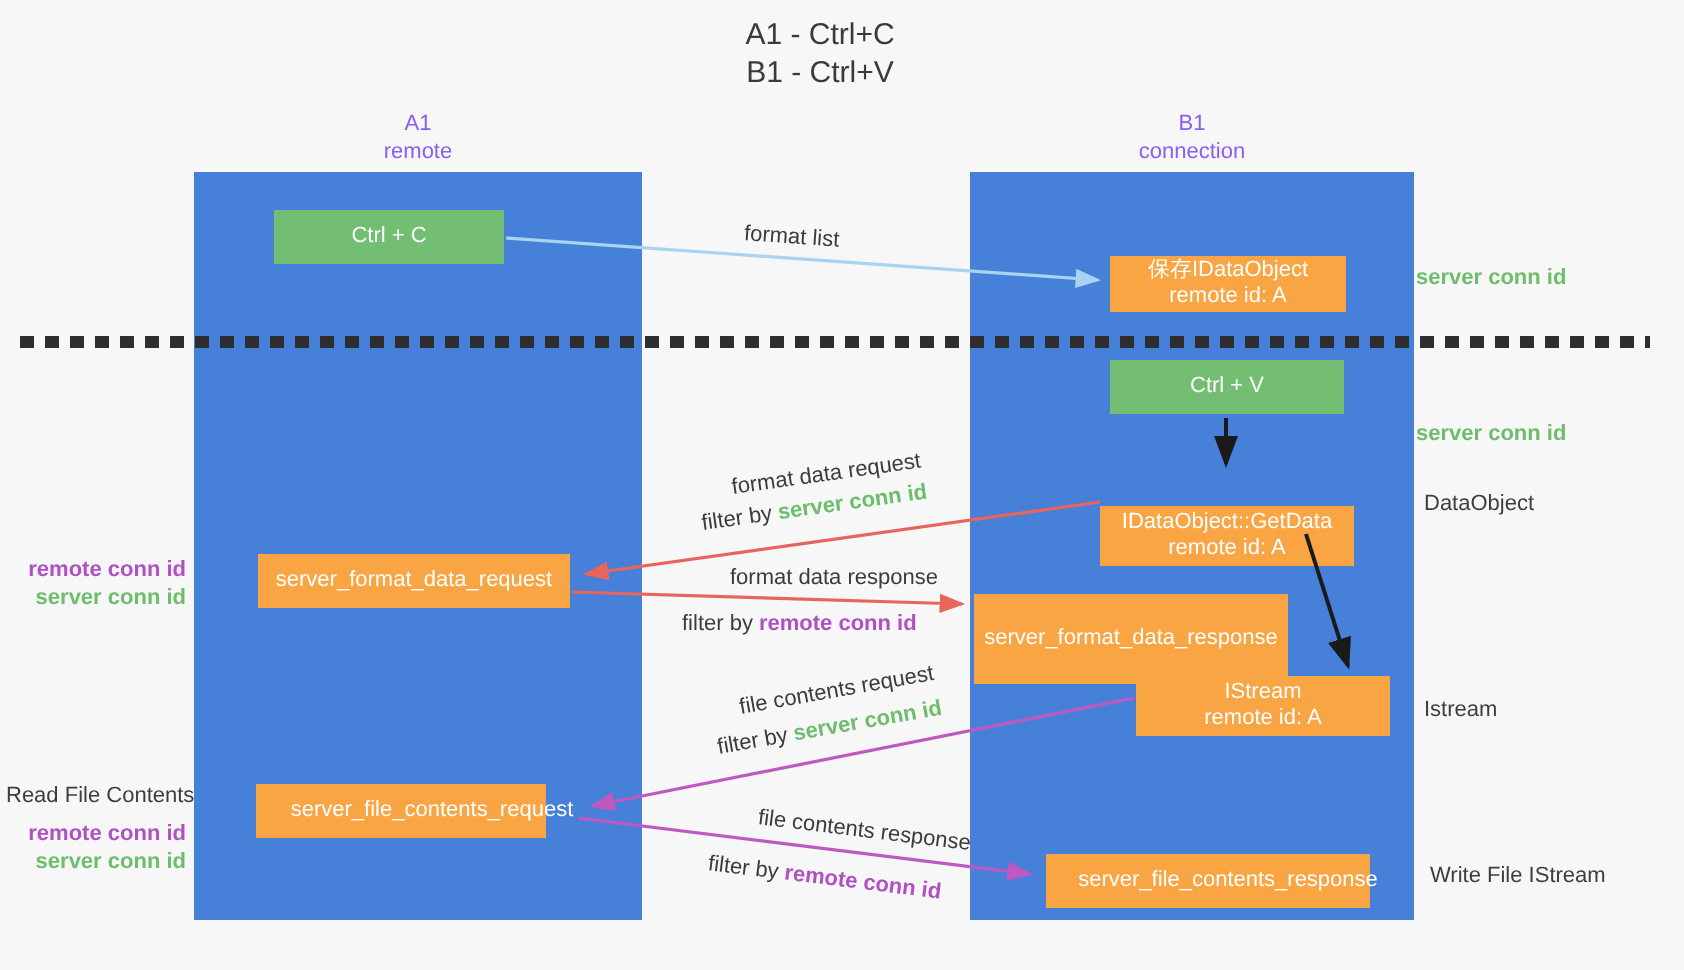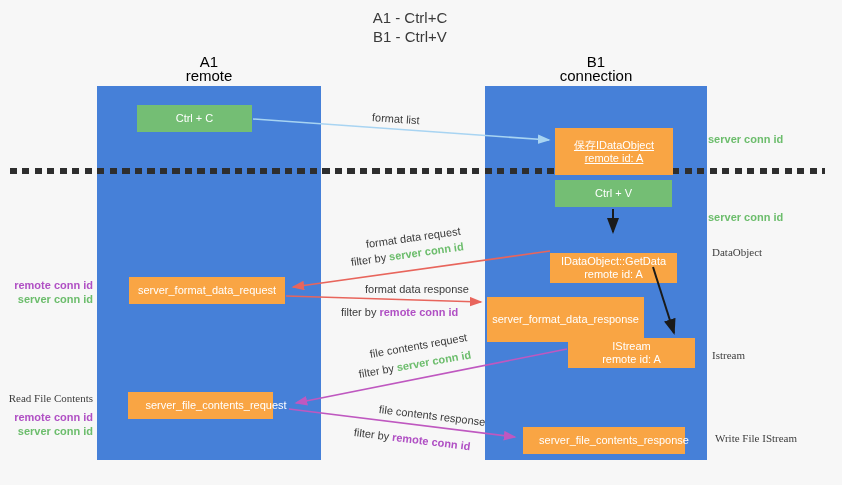--- a/index.html
+++ b/index.html
@@ -8,42 +8,42 @@
     background:#f7f7f7;
     font-family:"Liberation Sans","DejaVu Sans",sans-serif;
     color:#3b3b3b;
   }
   .abs{position:absolute;}
   .title{
     left:0;top:8px;width:820px;text-align:center;
     font-size:15px;line-height:19px;color:#3a3a3a;
   }
   .colhead{
-    text-align:center;font-size:15px;line-height:14px;color:#000000;
+    text-align:center;font-size:11px;line-height:14px;color:#8b5cf6;
   }
   .lane{background:#4680d8;}
   .node{
     display:flex;flex-direction:column;justify-content:center;align-items:center;
     color:#ffffff;font-size:11px;line-height:13px;text-align:center;
     box-sizing:border-box;
   }
   .green{background:#74be74;}
   .orange{background:#f9a544;}
   .divider{
     left:10px;top:168px;width:815px;height:6px;
     background:repeating-linear-gradient(to right,#2e2e2e 0 7px,transparent 7px 12.5px);
   }
   .elabel{font-size:11px;line-height:13px;color:#3b3b3b;white-space:nowrap;transform-origin:left center;}
   .rotm8{transform:rotate(-8deg);}
   .rotm10{transform:rotate(-10deg);}
   .rot7{transform:rotate(7deg);}
   .rot4{transform:rotate(4deg);}
   .green-b{color:#6cbd6c;font-weight:bold;}
   .purple-b{color:#b050c4;font-weight:bold;}
-  .gray-l{color:#3d3d3d;font-size:11px;line-height:13px;white-space:nowrap;font-family:Liberation Serif, serif;}
+  .gray-l{color:#3d3d3d;font-size:11px;line-height:13px;white-space:nowrap;}
   .leftlab{width:90px;text-align:right;font-size:11px;line-height:13px;white-space:nowrap;}
   .pref{margin-right:3px;}
   svg.overlay{position:absolute;left:0;top:0;pointer-events:none;}
 </style>
 </head>
 <body>
 
 <div class="abs title">
   <div>A1 - Ctrl+C</div>
   <div>B1 - Ctrl+V</div>
@@ -60,21 +60,21 @@
 
 <div class="abs lane" style="left:97px;top:86px;width:224px;height:374px;"></div>
 <div class="abs lane" style="left:485px;top:86px;width:222px;height:374px;"></div>
 
 <div class="abs divider"></div>
 
 <div class="abs node green" style="left:137px;top:105px;width:115px;height:27px;">
   <div>Ctrl + C</div>
 </div>
 
-<div class="abs node orange" style="left:555px;top:128px;width:118px;height:47px;text-decoration:underline;">
+<div class="abs node orange" style="left:555px;top:128px;width:118px;height:28px;">
   <div>保存IDataObject</div>
   <div>remote id: A</div>
 </div>
 
 <div class="abs node green" style="left:555px;top:180px;width:117px;height:27px;">
   <div>Ctrl + V</div>
 </div>
 
 <div class="abs node orange" style="left:550px;top:237px;width:127px;height:30px;margin-top:16px;">
   <div>IDataObject::GetData</div>

